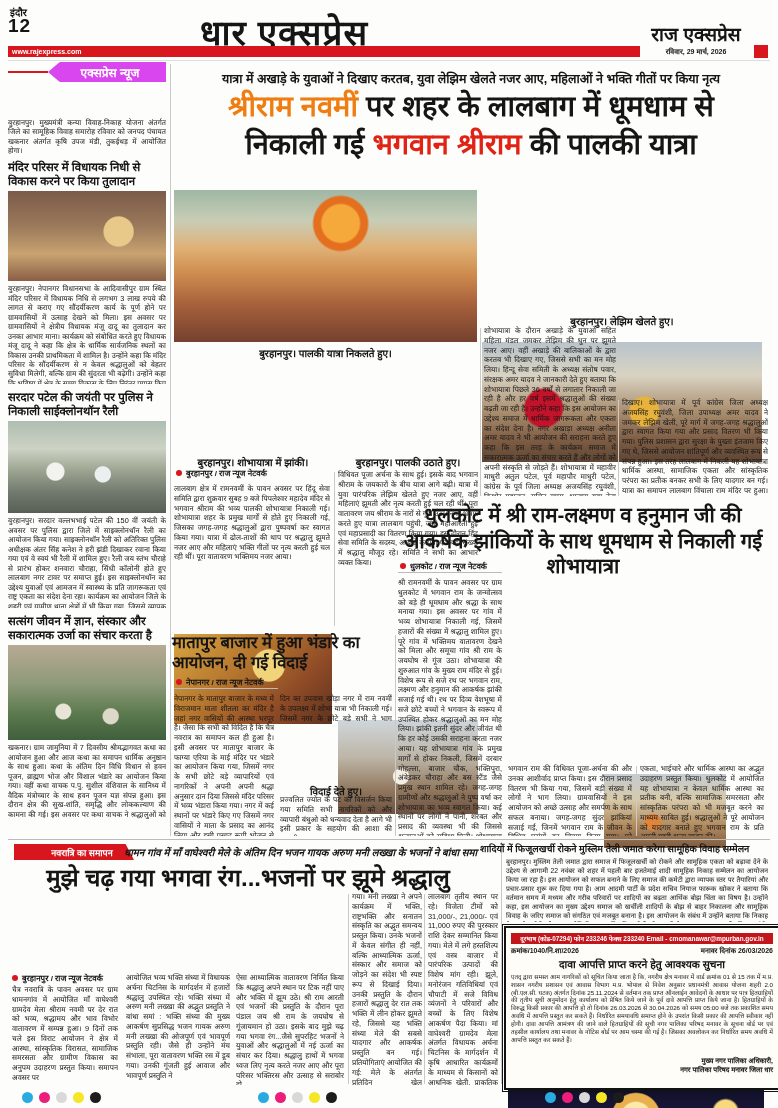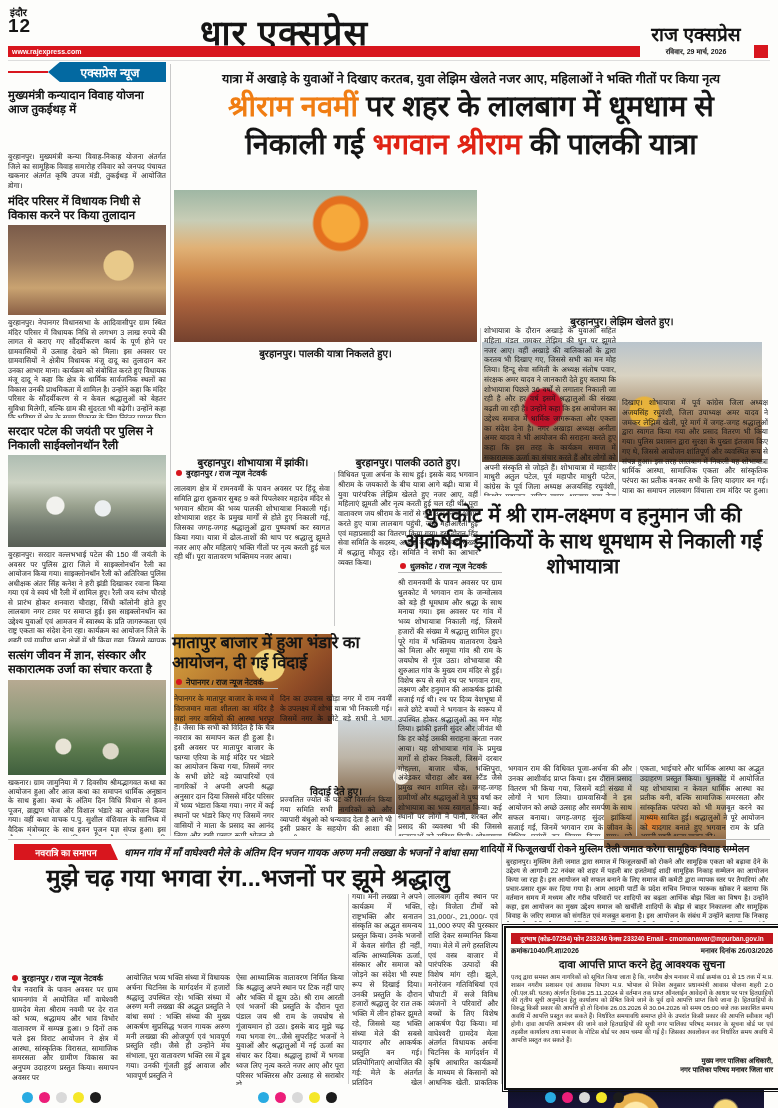--- a/index.html
+++ b/index.html
@@ -24,21 +24,21 @@
   .cap{font-size:10px;font-weight:bold;text-align:center;padding-top:2px;}
   .byline{font-size:8px;font-weight:bold;display:flex;align-items:center;gap:4px;}
   .bdot{width:6px;height:6px;border-radius:50%;background:#d8161e;display:inline-block;flex:0 0 auto;}
   .bt{font-size:7.4px;line-height:1.32;text-align:justify;overflow:hidden;}
   .vline{position:absolute;width:1px;background:#c9c9c9;}
   .hline{position:absolute;height:1px;background:#bbb;}
   
   .leftcol{left:8px;top:62px;width:158px;height:774px;overflow:hidden;}
   .exn{display:flex;align-items:center;height:20px;margin-bottom:4px;}
   .exn-line{flex:1;height:2px;background:#d8161e;}
-  .exn-box{width:112px;height:20px;background:#0369a1;color:#fff;font-size:12px;font-weight:bold;
+  .exn-box{width:112px;height:20px;background:#d946ef;color:#fff;font-size:12px;font-weight:bold;
     display:flex;align-items:center;justify-content:center;
     clip-path:polygon(0 50%,10% 0,100% 0,100% 100%,10% 100%);padding-left:6px;}
   .ls-head{font-size:11.5px;line-height:1.18;font-weight:bold;margin:7px 0 3px;}
   .ls-body{font-size:7.3px;line-height:1.3;text-align:justify;overflow:hidden;margin-top:36px;}
   
   .ph-temple{background:radial-gradient(circle at 70% 45%,#e8c98a 0 12%,transparent 13%),linear-gradient(180deg,#7a5b4a,#9c7a5c 40%,#c9a371 70%,#8a5f45);}
   .ph-cycle{background:radial-gradient(circle at 30% 55%,#f2f2ee 0 7%,transparent 8%),radial-gradient(circle at 60% 58%,#eceff0 0 7%,transparent 8%),linear-gradient(180deg,#aebdb2 0,#cdd3c4 30%,#9aa28f 55%,#70796d 78%,#585e55);}
   .ph-satsang{background:radial-gradient(circle at 35% 70%,#e8e4d6 0 6%,transparent 7%),radial-gradient(circle at 65% 75%,#ddd8c8 0 6%,transparent 7%),linear-gradient(180deg,#b7aa92 0,#8f9a7a 40%,#5c7a4e 72%,#3f5f3d);}
   .ph-palki{background:radial-gradient(circle at 55% 22%,#f6a93b 0 9%,#e4701f 10% 13%,transparent 14%),linear-gradient(180deg,#9fb7a4 0,#c8cdb6 20%,#e0b176 38%,#cf8c4f 55%,#a8613c 75%,#74412e 100%);}
   .ph-lezhim{background:radial-gradient(circle at 22% 55%,#c2132a 0 8%,transparent 9%),radial-gradient(circle at 58% 58%,#e8b33c 0 8%,transparent 9%),linear-gradient(180deg,#b9c4cc 0,#d9d3c2 28%,#a98e6f 58%,#7d5c43 82%,#5d4634);}
@@ -50,21 +50,21 @@
   .kicker{left:175px;top:70px;width:592px;font-size:12.5px;font-weight:bold;text-align:center;}
   .lead-h{left:172px;top:88px;width:598px;font-size:29px;line-height:1.3;font-weight:bold;text-align:center;}
   .hl-orange{color:#f07d12;}
   .hl-red{color:#e02314;}
   
   .dk-h{left:396px;top:502px;width:374px;font-size:20.5px;line-height:1.25;font-weight:bold;text-align:center;}
   
   .mt-h{left:172px;top:633px;width:220px;font-size:16.5px;line-height:1.2;font-weight:bold;}
   
   .nv-label{left:14px;top:844px;width:104px;height:16px;background:#d8161e;color:#fff;font-size:9px;font-weight:bold;
-    display:flex;align-items:center;justify-content:center;clip-path:polygon(0 0,93% 0,100% 100%,0 100%);}
+    display:flex;align-items:center;justify-content:center;clip-path:polygon(0 0,93% 0,100% 100%,0 100%);padding-left:16px;}
   .nv-kicker{left:124px;top:845px;width:374px;font-size:10px;font-weight:bold;font-style:italic;}
   .nv-h{left:18px;top:860px;width:460px;font-size:24px;font-weight:bold;text-align:center;}
   
   .nk-h{left:480px;top:842px;width:290px;font-size:9.5px;font-weight:bold;white-space:nowrap;overflow:hidden;}
   .notice{left:504px;top:926px;width:262px;height:154px;border:2px solid #111;outline:1px solid #111;outline-offset:1px;padding:3px 5px;background:#fffdf8;}
   .nt-office{font-size:12px;font-weight:bold;text-align:center;line-height:1.1;}
   .nt-contact{background:#c3161c;color:#fff;font-size:6.4px;font-weight:bold;text-align:center;padding:1px 0;margin:2px 0;}
   .nt-refrow{display:flex;justify-content:space-between;font-size:7px;font-weight:bold;}
   .nt-title{font-size:10.5px;font-weight:bold;text-align:center;margin:2px 0;}
   .nt-body{font-size:6.2px;line-height:1.26;text-align:justify;height:84px;overflow:hidden;}
@@ -88,21 +88,20 @@
 <div class="abs redsq"></div>
 <div class="abs hdrline"></div>
 
 <div class="abs leftcol">
   <div class="exn">
     <div class="exn-line"></div>
     <div class="exn-box">एक्सप्रेस न्यूज</div>
   </div>
 
   <div>
-    <div class="ls-head">मुख्यमंत्री कन्यादान विवाह योजना आज तुकईथड़ में</div>
     <div class="ls-body" style="height:36px">बुरहानपुर। मुख्यमंत्री कन्या विवाह-निकाह योजना अंतर्गत जिले का सामूहिक विवाह समारोह रविवार को जनपद पंचायत खकनार अंतर्गत कृषि उपज मंडी, तुकईथड़ में आयोजित होगा।</div>
   </div>
 
   <div>
     <div class="ls-head">मंदिर परिसर में विधायक निधी से विकास करने पर किया तुलादान</div>
     <div class="photo ph-temple" style="width:158px;height:90px"></div>
     <div class="ls-body" style="height:100px;margin-top:3px">बुरहानपुर। नेपानगर विधानसभा के आदिवासीपुर ग्राम स्थित मंदिर परिसर में विधायक निधि से लगभग 3 लाख रुपये की लागत से कराए गए सौंदर्यीकरण कार्य के पूर्ण होने पर ग्रामवासियों में उत्साह देखने को मिला। इस अवसर पर ग्रामवासियों ने क्षेत्रीय विधायक मंजू दादू का तुलादान कर उनका आभार माना। कार्यक्रम को संबोधित करते हुए विधायक मंजू दादू ने कहा कि क्षेत्र के धार्मिक सार्वजनिक स्थलों का विकास उनकी प्राथमिकता में शामिल है। उन्होंने कहा कि मंदिर परिसर के सौंदर्यीकरण से न केवल श्रद्धालुओं को बेहतर सुविधा मिलेगी, बल्कि ग्राम की सुंदरता भी बढ़ेगी। उन्होंने कहा कि भविष्य में क्षेत्र के समग्र विकास के लिए निरंतर प्रयास किए जाते रहेंगे। इस अवसर पर भाजपा जिला अध्यक्ष डॉ. मनोज माने, जिला पंचायत सदस्य अनिल रठौड़, गोकुल प्रजापति, भाजपा युवा नेता गजेंद्र पाटिल सहित बड़ी संख्या में ग्रामवासी उपस्थित रहे।</div>
   </div>
 
   <div>

